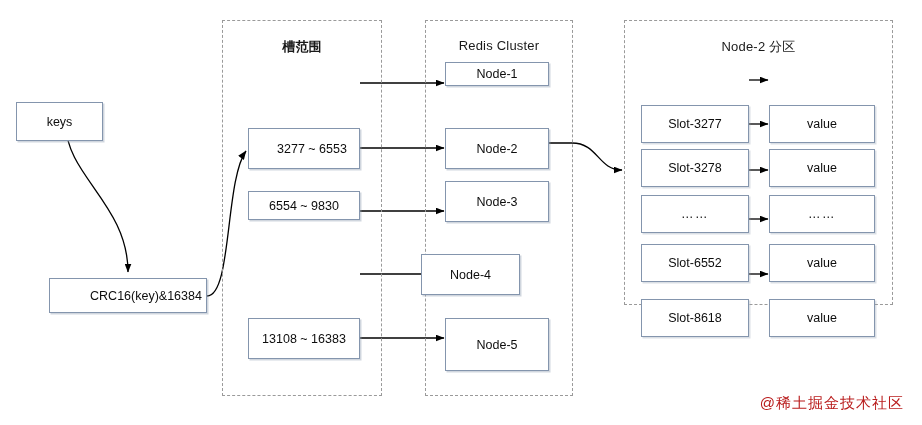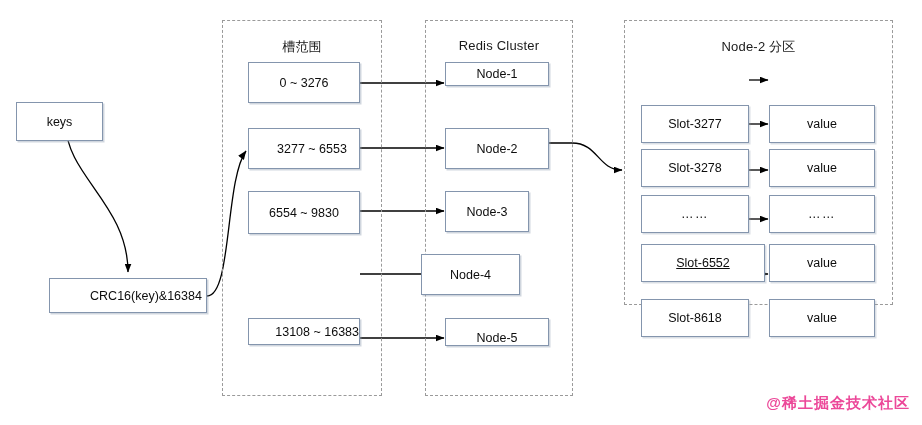--- a/index.html
+++ b/index.html
@@ -62,28 +62,27 @@
     margin-top: 44px;
   }
   .dots {
     letter-spacing: 1.5px;
     font-size: 12.5px;
   }
 
   
   #watermark {
     position: absolute;
-    right: 12px;
+    right: 18px;
     bottom: 12px;
     font-size: 15px;
-    color: #ec4899;
+    color: #b91c1c;
     letter-spacing: 1px;
     white-space: nowrap;
     user-select: none;
-    font-weight: bold;
   }
 </style>
 </head>
 <body>
 
 <div id="canvas">
 
   <svg id="svg-layer" viewBox="0 0 922 425" xmlns="http://www.w3.org/2000/svg">
     <defs>
       <marker id="arrowhead" markerWidth="9" markerHeight="7" refX="8.5" refY="3.5" orient="auto" markerUnits="userSpaceOnUse">
@@ -112,53 +111,50 @@
 
   <div class="node-box" style="left:16px; top:86px; width:87px; height:39px;margin-top:16px;">
     <span>keys</span>
   </div>
 
   <div class="node-box" style="left:49px; top:278px; width:158px; height:35px;padding-left:36px;">
     <span>CRC16(key)&amp;16384</span>
   </div>
 
   <div class="group-box" style="left:222px; top:20px; width:160px; height:376px;">
-    <div class="group-title" style="top:17px;">槽范围</div>
+    <div class="group-title" style="top:17px;font-weight:bold;">槽范围</div>
   </div>
 
-  <div class="node-box" style="left:248px; top:62px; width:112px; height:41px;">
-    <span>0 ~ 3276</span>
-  </div>
   <div class="node-box" style="left:248px; top:128px; width:112px; height:41px;padding-left:16px;">
     <span>3277 ~ 6553</span>
   </div>
-  <div class="node-box" style="left:248px; top:191px; width:112px; height:43px;">
+  <div class="node-box" style="left:248px; top:191px; width:112px; height:29px;">
     <span>6554 ~ 9830</span>
   </div>
-  <div class="node-box" style="left:248px; top:318px; width:112px; height:27px;justify-content:flex-end;">
+  <div class="node-box" style="left:248px; top:318px; width:112px; height:41px;">
     <span>13108 ~ 16383</span>
   </div>
 
   <div class="group-box" style="left:425px; top:20px; width:148px; height:376px;">
     <div class="group-title" style="top:17px;">Redis Cluster</div>
   </div>
 
   <div class="node-box" style="left:445px; top:62px; width:104px; height:24px;">
     <span>Node-1</span>
   </div>
   <div class="node-box" style="left:445px; top:128px; width:104px; height:41px;">
     <span>Node-2</span>
   </div>
-  <div class="node-box" style="left:445px; top:191px; width:84px; height:41px;">
+  <div class="node-box" style="left:445px; top:181px; width:104px; height:41px;">
     <span>Node-3</span>
   </div>
   <div class="node-box" style="left:421px; top:254px; width:99px; height:41px;">
     <span>Node-4</span>
   </div>
-  <div class="node-box" style="left:445px; top:318px; width:104px; height:28px;align-items:flex-end;">
+  <div class="node-box" style="left:445px; top:318px; width:104px; height:53px;">
     <span>Node-5</span>
   </div>
 
   <div class="group-box" style="left:624px; top:20px; width:269px; height:285px;">
     <div class="group-title" style="top:17px;">Node-2 分区</div>
   </div>
 
   <div class="node-box plain" style="left:641px; top:61px; width:108px; height:38px;">
     <span>Slot-3277</span>
   </div>
@@ -173,21 +169,21 @@
     <span>value</span>
   </div>
 
   <div class="node-box plain" style="left:641px; top:151px; width:108px; height:38px;">
     <span class="dots">……</span>
   </div>
   <div class="node-box plain" style="left:769px; top:151px; width:106px; height:38px;">
     <span class="dots">……</span>
   </div>
 
-  <div class="node-box plain" style="left:641px; top:200px; width:124px; height:38px;text-decoration:underline;">
+  <div class="node-box plain" style="left:641px; top:200px; width:108px; height:38px;">
     <span>Slot-6552</span>
   </div>
   <div class="node-box plain" style="left:769px; top:200px; width:106px; height:38px;">
     <span>value</span>
   </div>
 
   <div class="node-box plain" style="left:641px; top:255px; width:108px; height:38px;">
     <span>Slot-8618</span>
   </div>
   <div class="node-box plain" style="left:769px; top:255px; width:106px; height:38px;">

